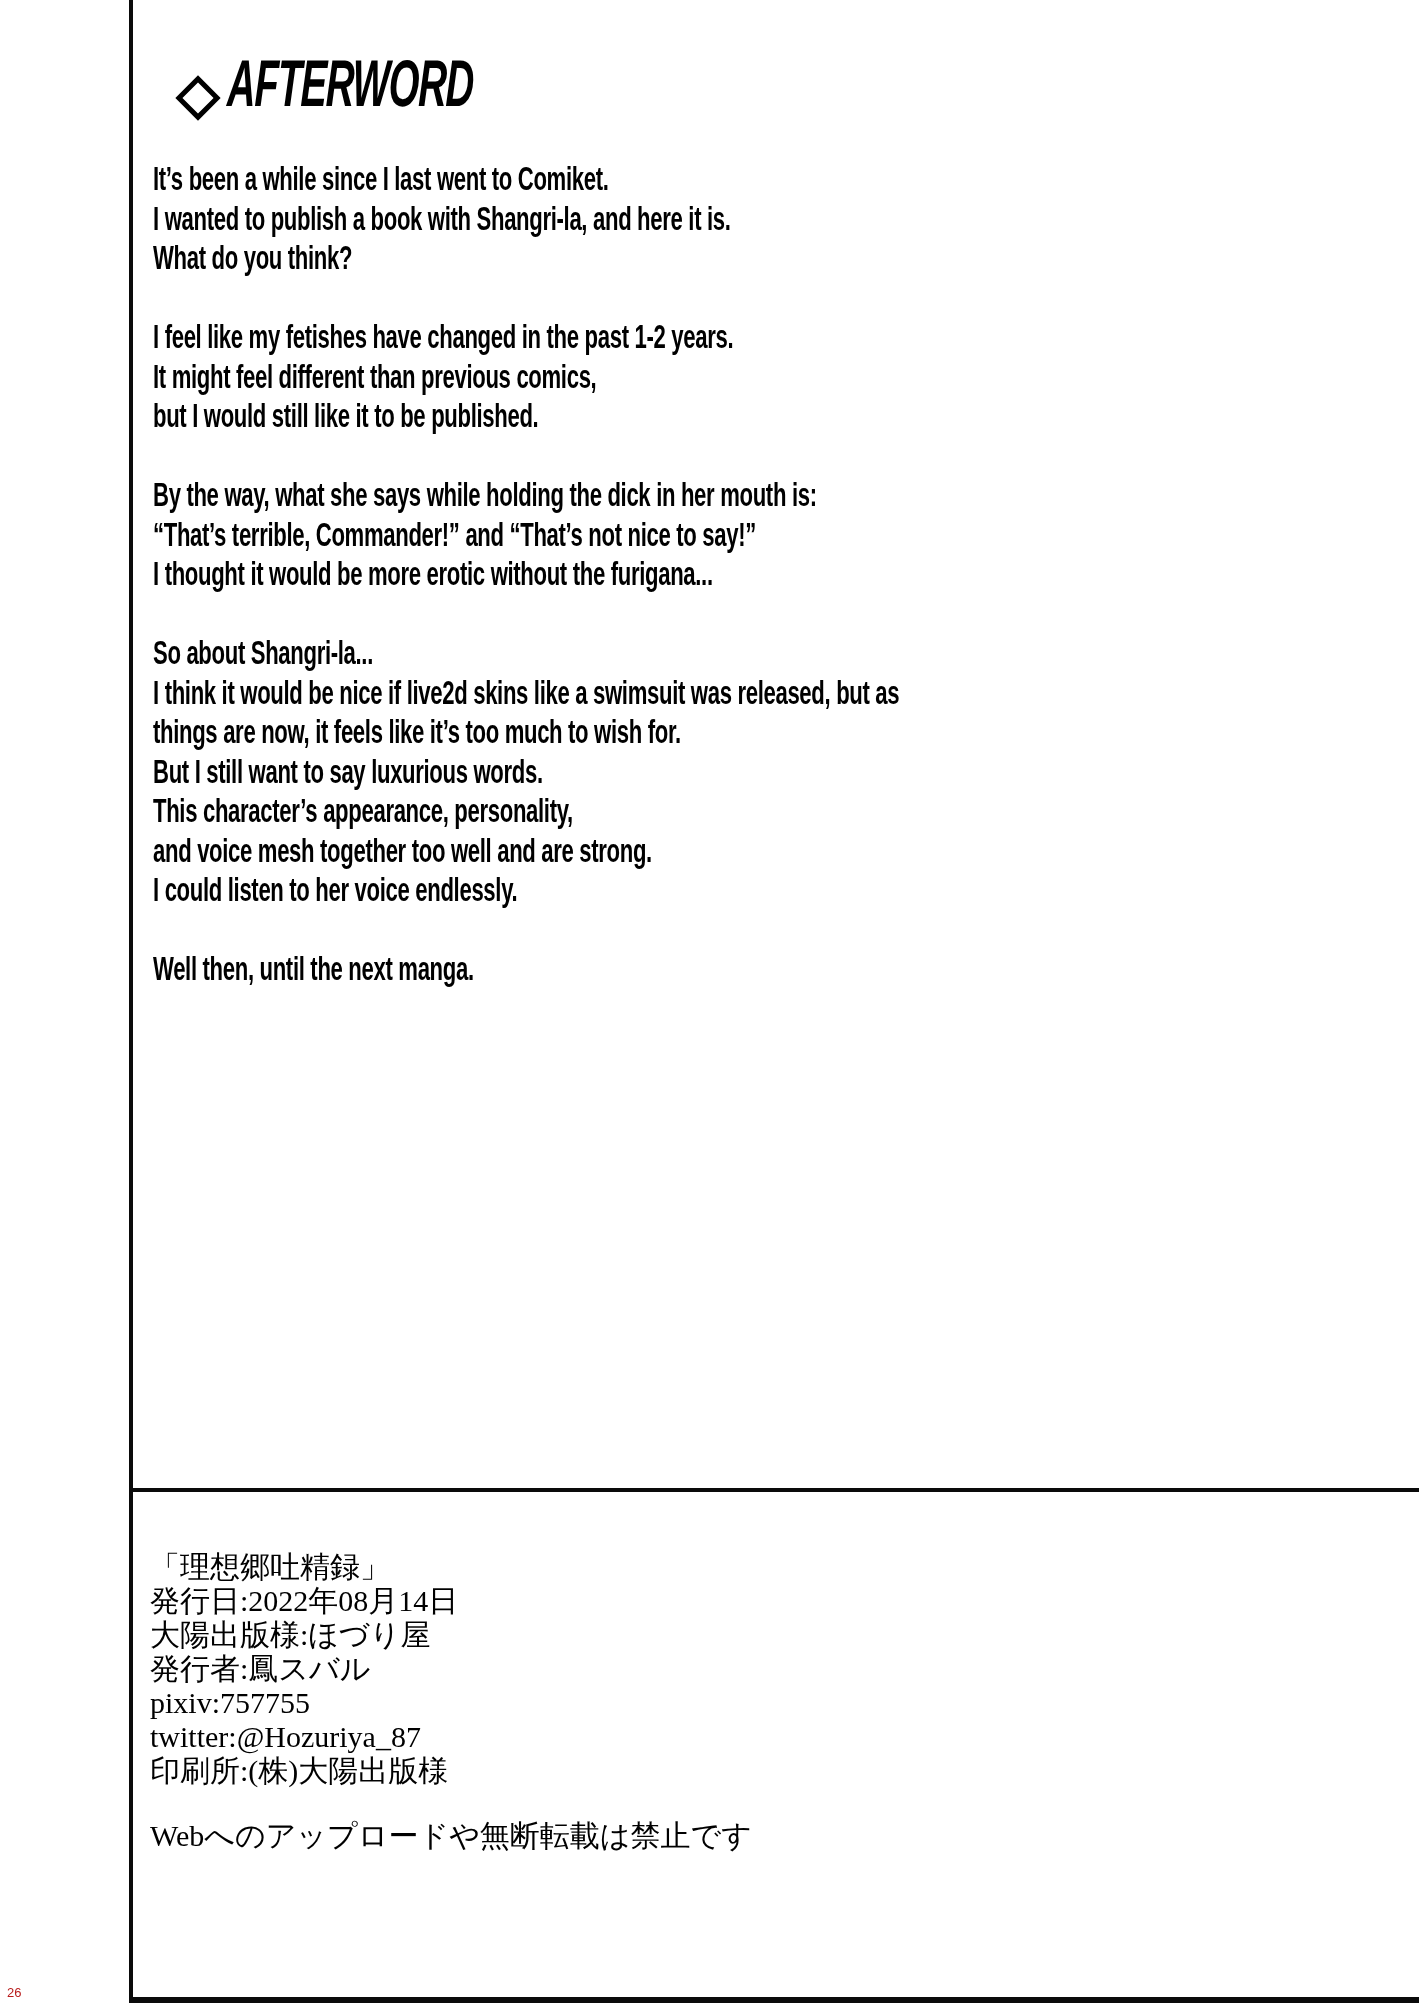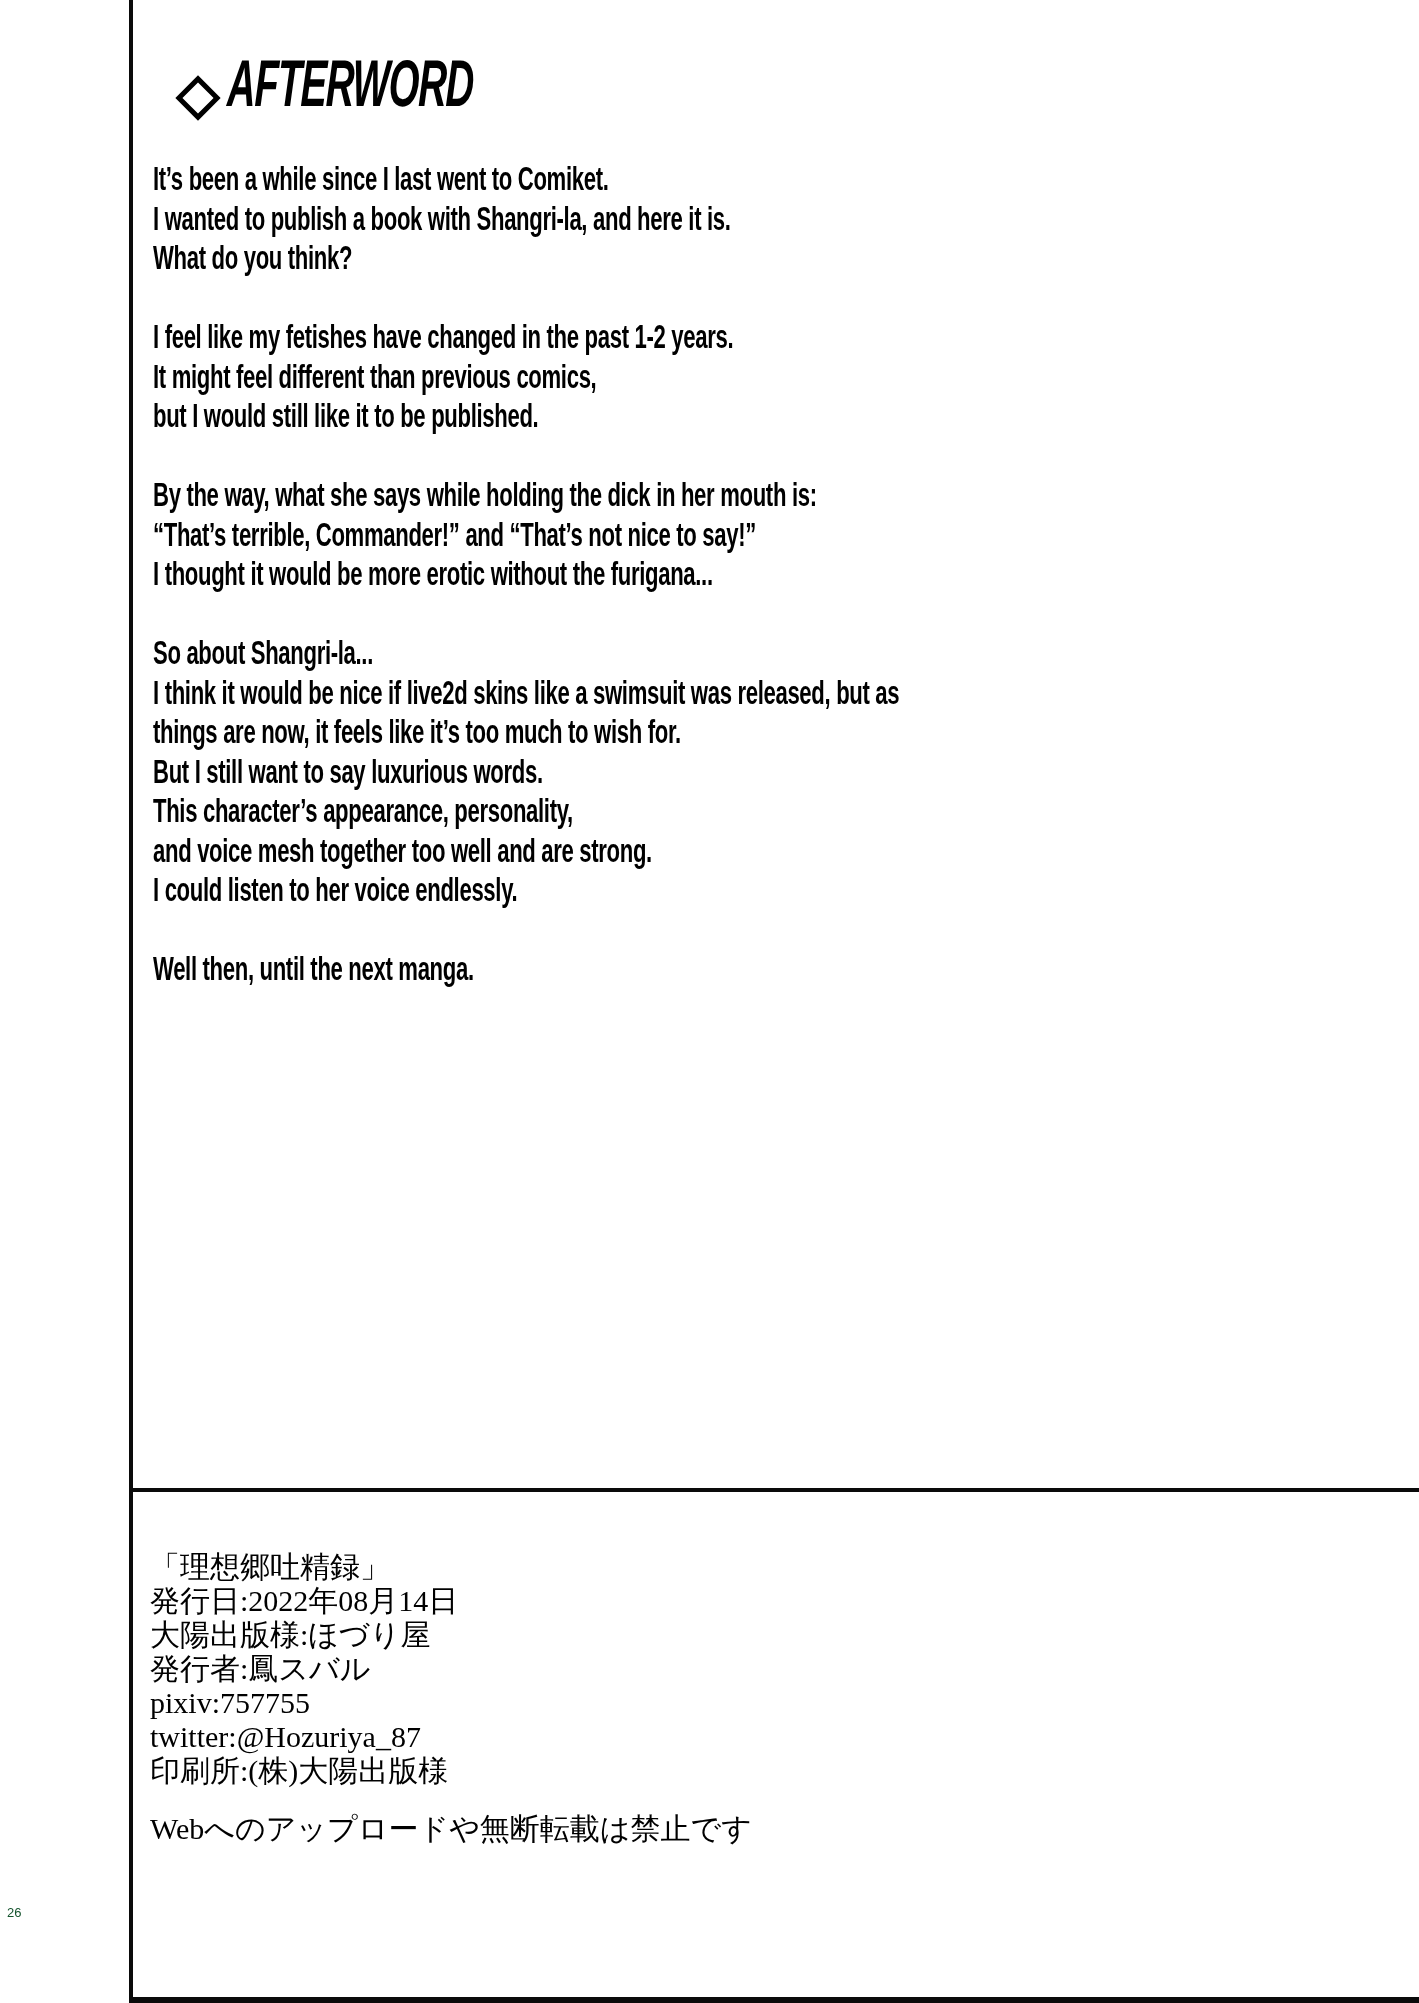--- a/index.html
+++ b/index.html
@@ -9,22 +9,22 @@
     font-family:"Liberation Sans", sans-serif; color:#000;
   }
   .page { position:absolute; inset:0; background:#fff; }
 
   
   .edge-left   { position:absolute; left:129px; top:0; width:4px; height:2003px; background:#0a0a0a; }
   .edge-bottom { position:absolute; left:129px; right:0; bottom:0; height:6px; background:#0a0a0a; }
 
   
   .page-num {
-    position:absolute; left:7px; top:1906px;
-    font-size:13px; line-height:13px; color:#14532d;
+    position:absolute; left:7px; top:1986px;
+    font-size:13px; line-height:13px; color:#b91c1c;
   }
 
   
   .diamond {
     position:absolute; left:182px; top:82px;
     width:22px; height:22px; border:5px solid #000; background:#fff;
     transform:rotate(45deg);
   }
   .title {
     position:absolute; left:228px; top:50px; margin:0;
@@ -45,21 +45,21 @@
   .body p:last-child { margin-bottom:0; }
   .body .ln { display:block; white-space:nowrap; }
 
   
   .divider { position:absolute; left:133px; right:0; top:1488px; height:4px; background:#0a0a0a; }
   .colophon {
     position:absolute; left:150px; top:1550px;
     font-size:30px; line-height:34px; font-weight:normal;font-family:Liberation Serif, serif;
   }
   .colophon .cl { white-space:nowrap; }
-  .colophon .notice { margin-top:24px; white-space:nowrap; }
+  .colophon .notice { margin-top:31px; white-space:nowrap; }
 </style>
 </head>
 <body>
 
 <div class="page">
 
   <div class="edge-left"></div>
   <div class="edge-bottom"></div>
 
   <div class="page-num">26</div>

